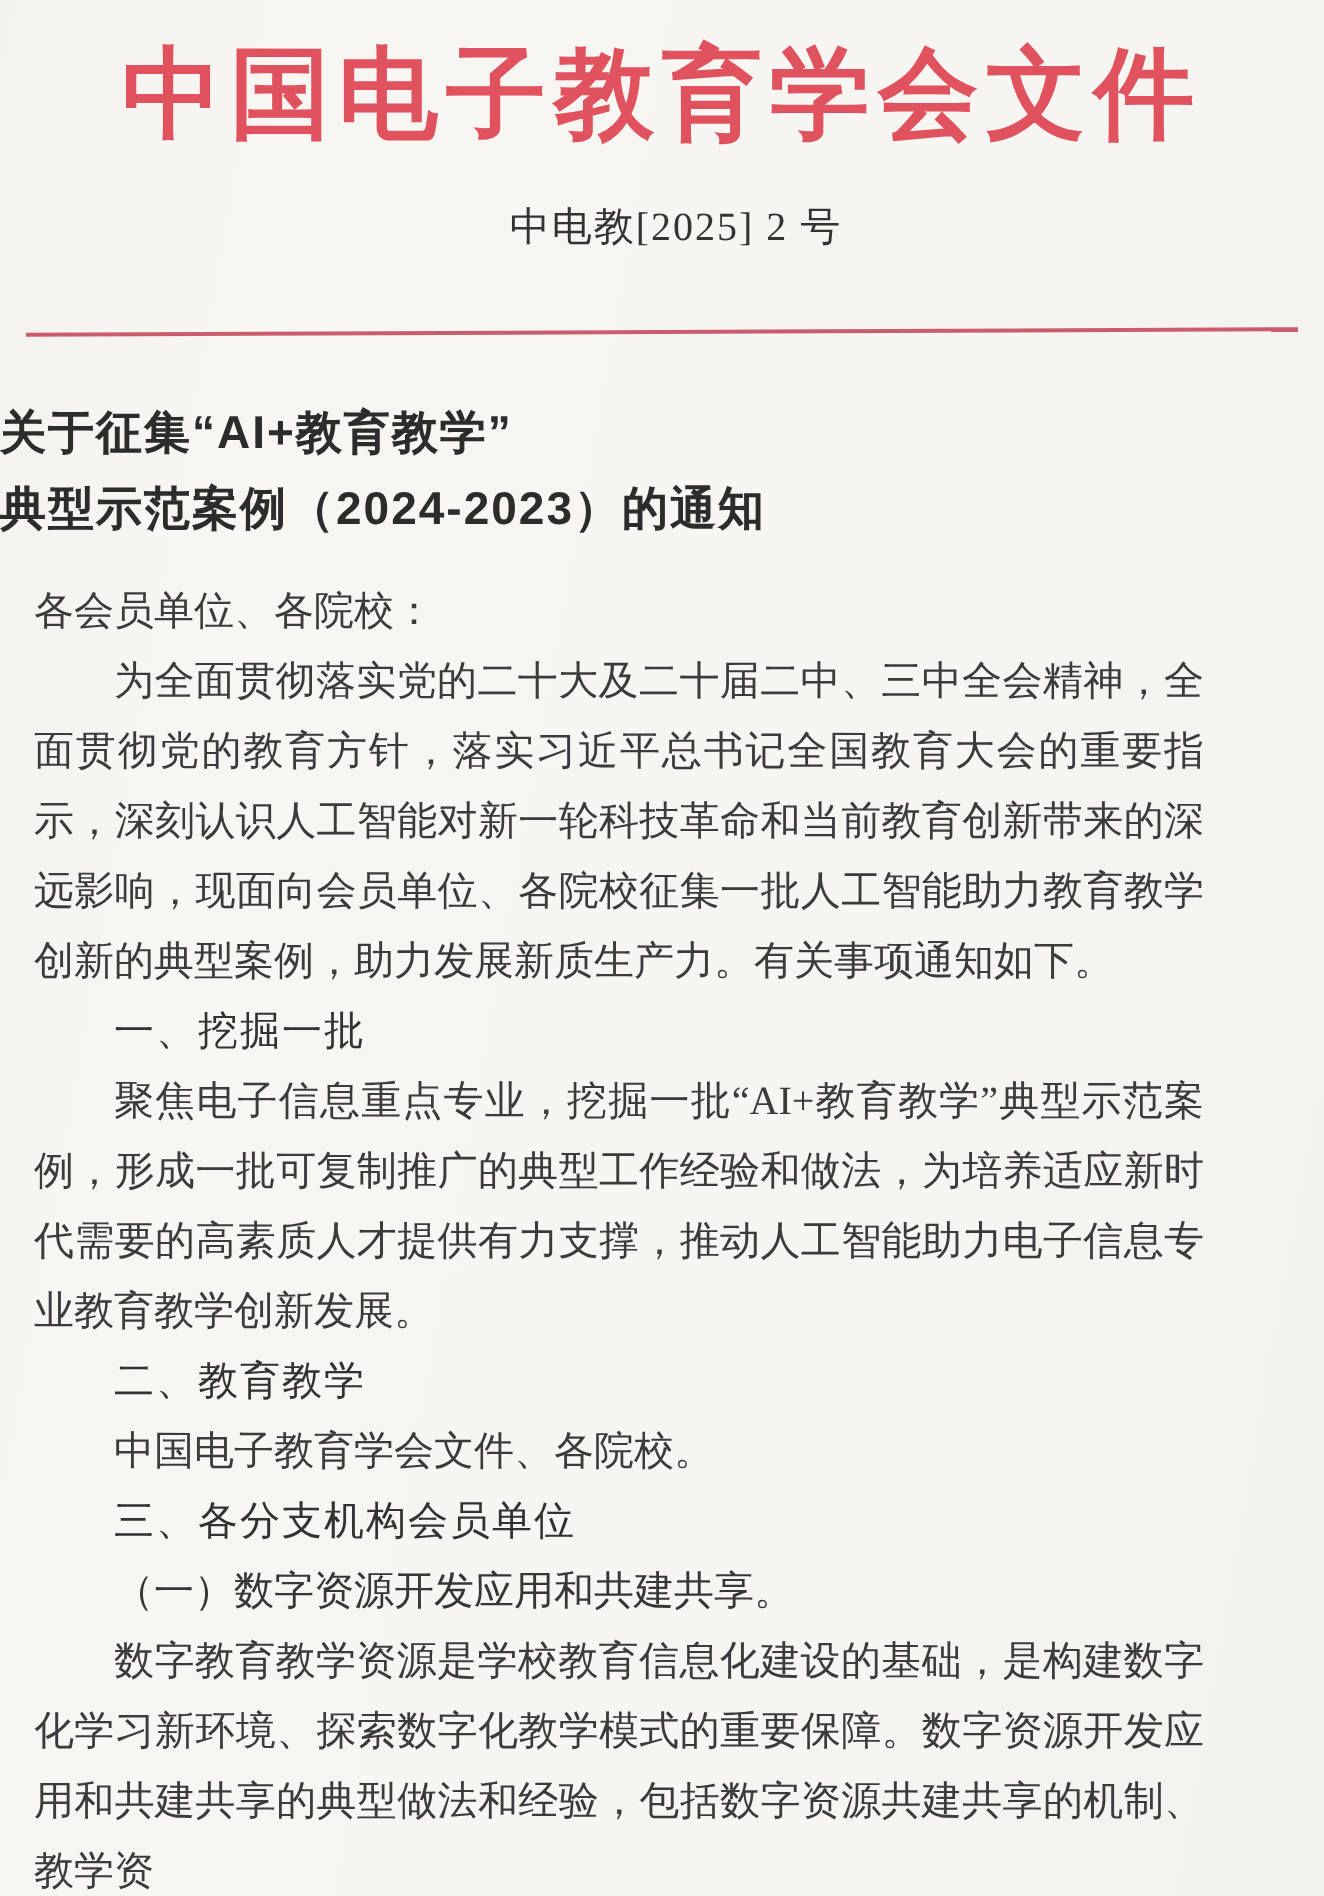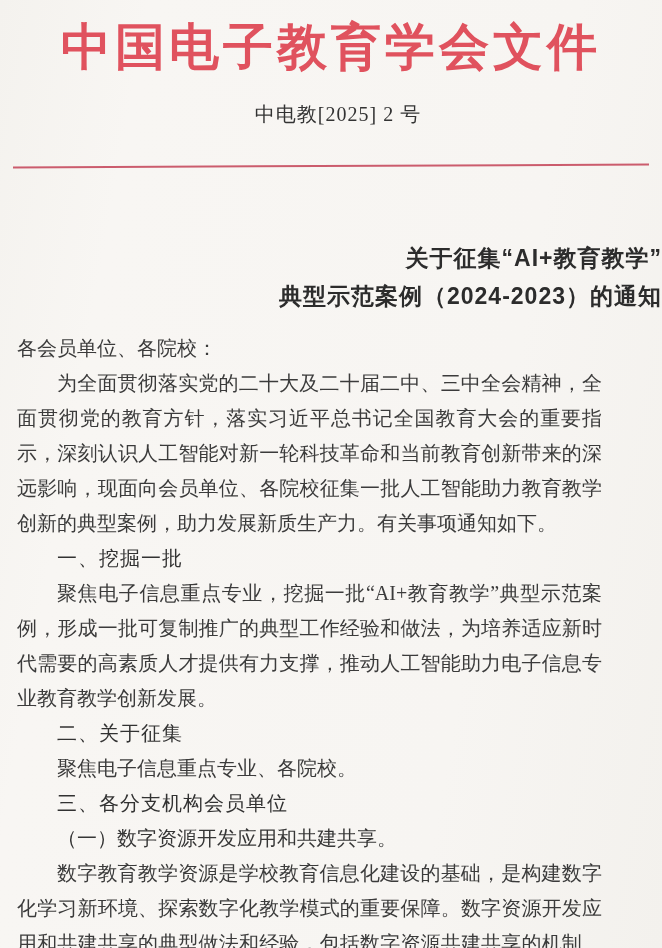--- a/index.html
+++ b/index.html
@@ -38,22 +38,22 @@
   }
   .red-rule {
     position: absolute;
     left: 13px;
     right: 13px;
     top: 165px;
     height: 2px;
     transform: rotate(-0.25deg);
   }
   .notice-title {
-    margin-top: 112px;
-    text-align: right;
+    margin-top: 70px;
+    text-align: left;
     font-size: 23px;
     line-height: 38px;
     font-weight: bold;
     color: #2c2c2c;
     font-family: "Liberation Sans", "DejaVu Sans", sans-serif;
     letter-spacing: 1px;
   }
   .doc-body {
     margin: 16px 27px 0 50px;
     width: 585px;
@@ -97,20 +97,20 @@
   <div class="notice-title">
     <div>关于征集“AI+教育教学”</div>
     <div>典型示范案例（2024-2023）的通知</div>
   </div>
 
   <div class="doc-body" style="color: rgb(59, 59, 59); margin-left: 17px;">
     <p class="salutation">各会员单位、各院校：</p>
     <p class="para">为全面贯彻落实党的二十大及二十届二中、三中全会精神，全面贯彻党的教育方针，落实习近平总书记全国教育大会的重要指示，深刻认识人工智能对新一轮科技革命和当前教育创新带来的深远影响，现面向会员单位、各院校征集一批人工智能助力教育教学创新的典型案例，助力发展新质生产力。有关事项通知如下。</p>
     <p class="heading">一、挖掘一批</p>
     <p class="para">聚焦电子信息重点专业，挖掘一批“AI+教育教学”典型示范案例，形成一批可复制推广的典型工作经验和做法，为培养适应新时代需要的高素质人才提供有力支撑，推动人工智能助力电子信息专业教育教学创新发展。</p>
-    <p class="heading">二、关于征集</p>
-    <p class="para">聚焦电子信息重点专业、各院校。</p>
+    <p class="heading">二、教育教学</p>
+    <p class="para">中国电子教育学会文件、各院校。</p>
     <p class="heading">三、各分支机构会员单位</p>
     <p class="subheading">（一）数字资源开发应用和共建共享。</p>
     <p class="para">数字教育教学资源是学校教育信息化建设的基础，是构建数字化学习新环境、探索数字化教学模式的重要保障。数字资源开发应用和共建共享的典型做法和经验，包括数字资源共建共享的机制、教学资</p>
   </div>
 
 </div>
 
 </body></html>

